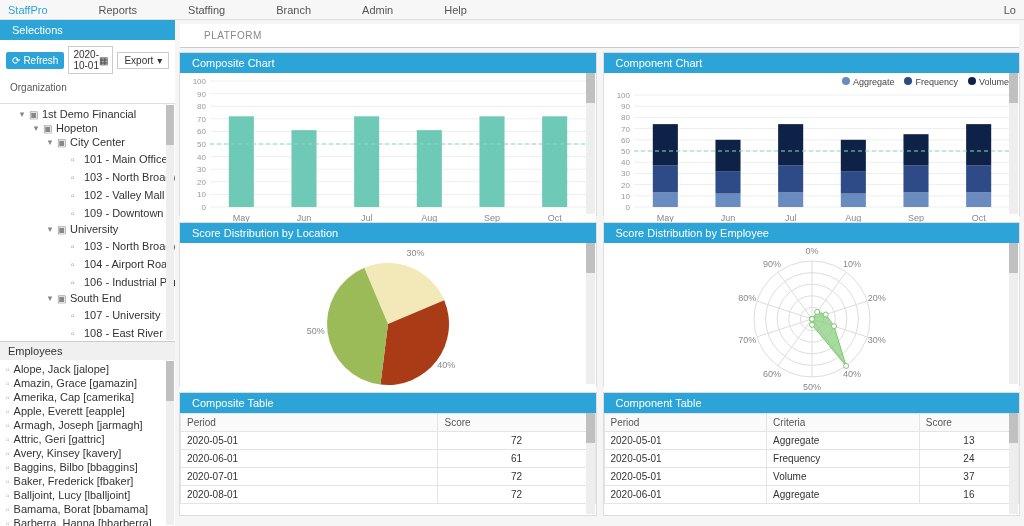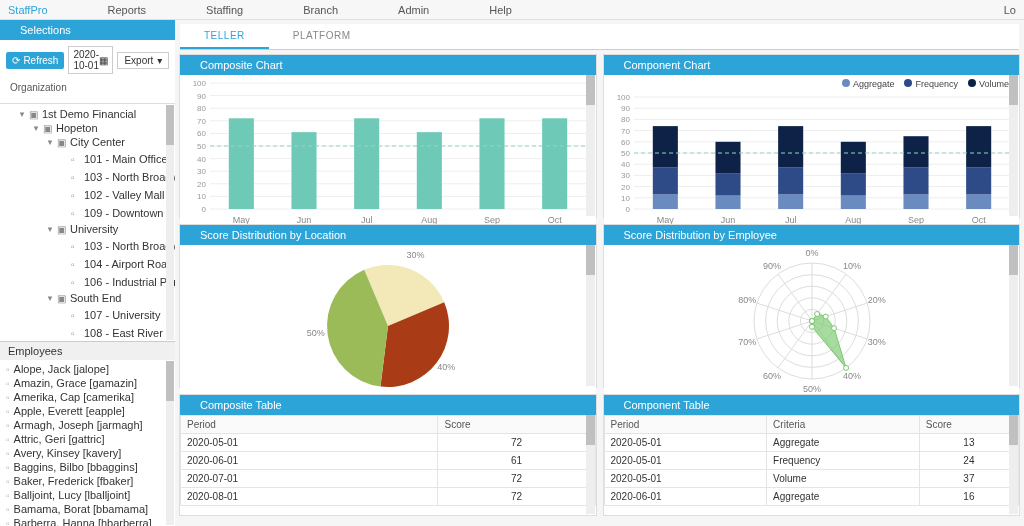--- a/index.html
+++ b/index.html
@@ -1,23 +1,23 @@
 <!DOCTYPE html>
 <html><head>
 <meta charset="utf-8">
 <style>
   * { box-sizing: border-box; margin: 0; padding: 0; font-family: "Segoe UI", Arial, sans-serif; }
   body { background: #f5f5f5; font-size: 11px; color: #333; width: 1024px; height: 526px; overflow: hidden; }
-  .menubar { background: #f7f7f7; padding: 2px 8px; display: flex; gap: 23px; border-bottom: 1px solid #e0e0e0; font-size: 11px; align-items: center; height: 20px; }
+  .menubar { background: #f7f7f7; padding: 2px 8px; display: flex; gap: 14px; border-bottom: 1px solid #e0e0e0; font-size: 11px; align-items: center; height: 20px; }
   .menubar .brand { color: #2da4d8; font-weight: 500; }
   .menubar .menuitem { color: #555; cursor: pointer; padding-left: 37px; }
   .menubar .right { margin-left: auto; color: #555; }
   .layout { display: flex; height: 506px; }
   .sidebar { width: 175px; display: flex; flex-direction: column; background: #fff; }
-  .panel-header { background: #2da4d8; color: #fff; padding: 4px 20px; font-size: 11px; font-weight: 500; }
+  .panel-header { background: #2da4d8; color: #fff; padding: 4px 12px; font-size: 11px; font-weight: 500; }
   .selections-body { flex: 0 0 auto; border-bottom: 1px solid #ddd; padding: 6px; }
   .toolbar-row { display: flex; gap: 4px; align-items: center; }
   .btn { background: #2da4d8; color: #fff; border: none; padding: 3px 6px; font-size: 10px; display: inline-flex; align-items: center; gap: 3px; cursor: pointer; border-radius: 2px; }
   .date-input { border: 1px solid #ccc; padding: 2px 4px; font-size: 10px; width: 64px; background: #fff; display: flex; justify-content: space-between; align-items: center; }
   .export-dd { border: 1px solid #ccc; padding: 2px 6px; font-size: 10px; background: #fff; display: flex; align-items: center; gap: 4px; cursor: pointer; }
   .section-label { color: #555; margin: 8px 4px 4px 4px; font-size: 10px; }
   .tree { flex: 1 1 auto; overflow-y: auto; padding: 2px 4px; background: #fff; position: relative; }
   .tree ul { list-style: none; padding-left: 14px; }
   .tree li { padding: 1px 0; white-space: nowrap; }
   .tree .node { display: inline-flex; align-items: center; gap: 3px; cursor: pointer; }
@@ -230,21 +230,20 @@
           <li>
             <span class="icon">▫</span>
             <span>Barberra, Hanna [hbarberra]</span>
           </li>
         </ul>
     </div>
   </div>
 
   <div class="main">
     <div class="tabs">
-      <div class="tab active">TELLER</div>
       <div class="tab">PLATFORM</div>
     </div>
 
     <div class="cards-row" style="height:170px">
       <div class="card">
         <div class="panel-header">Composite Chart</div>
         <div class="body"><svg id="chart-composite" class="chart-svg">
               <line x1="30" y1="134" x2="406" y2="134" stroke="#eee"></line>
               <text x="26" y="137" text-anchor="end" font-size="8" fill="#999">0</text>
               <line x1="30" y1="121.4" x2="406" y2="121.4" stroke="#eee"></line>

